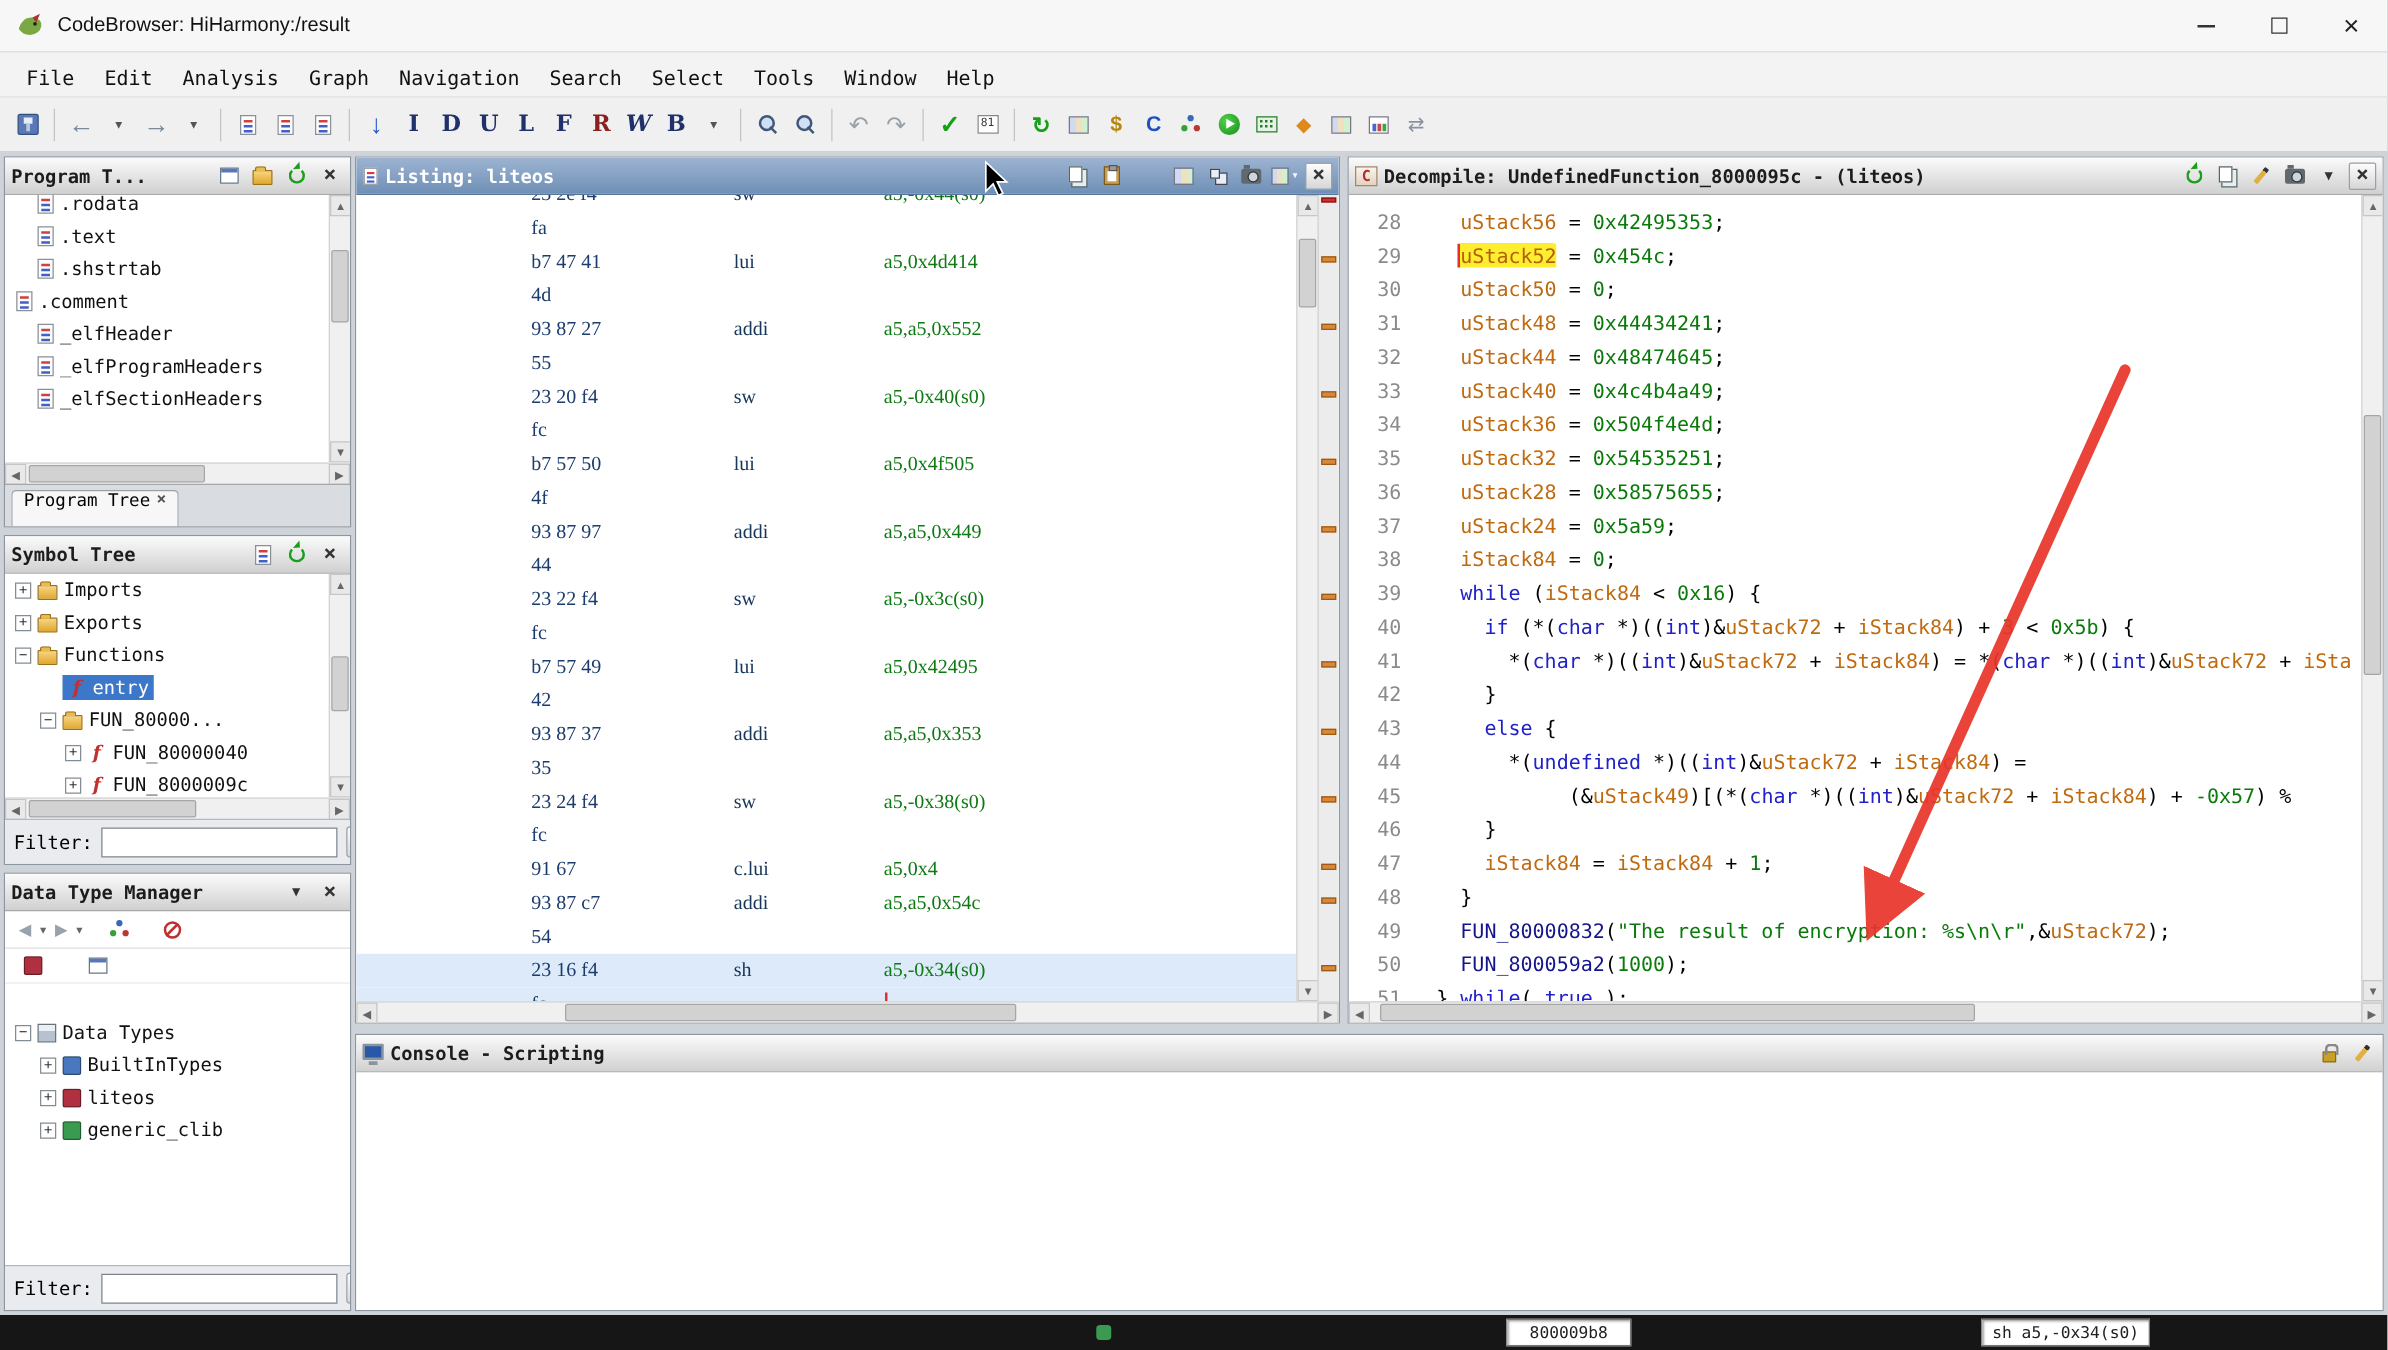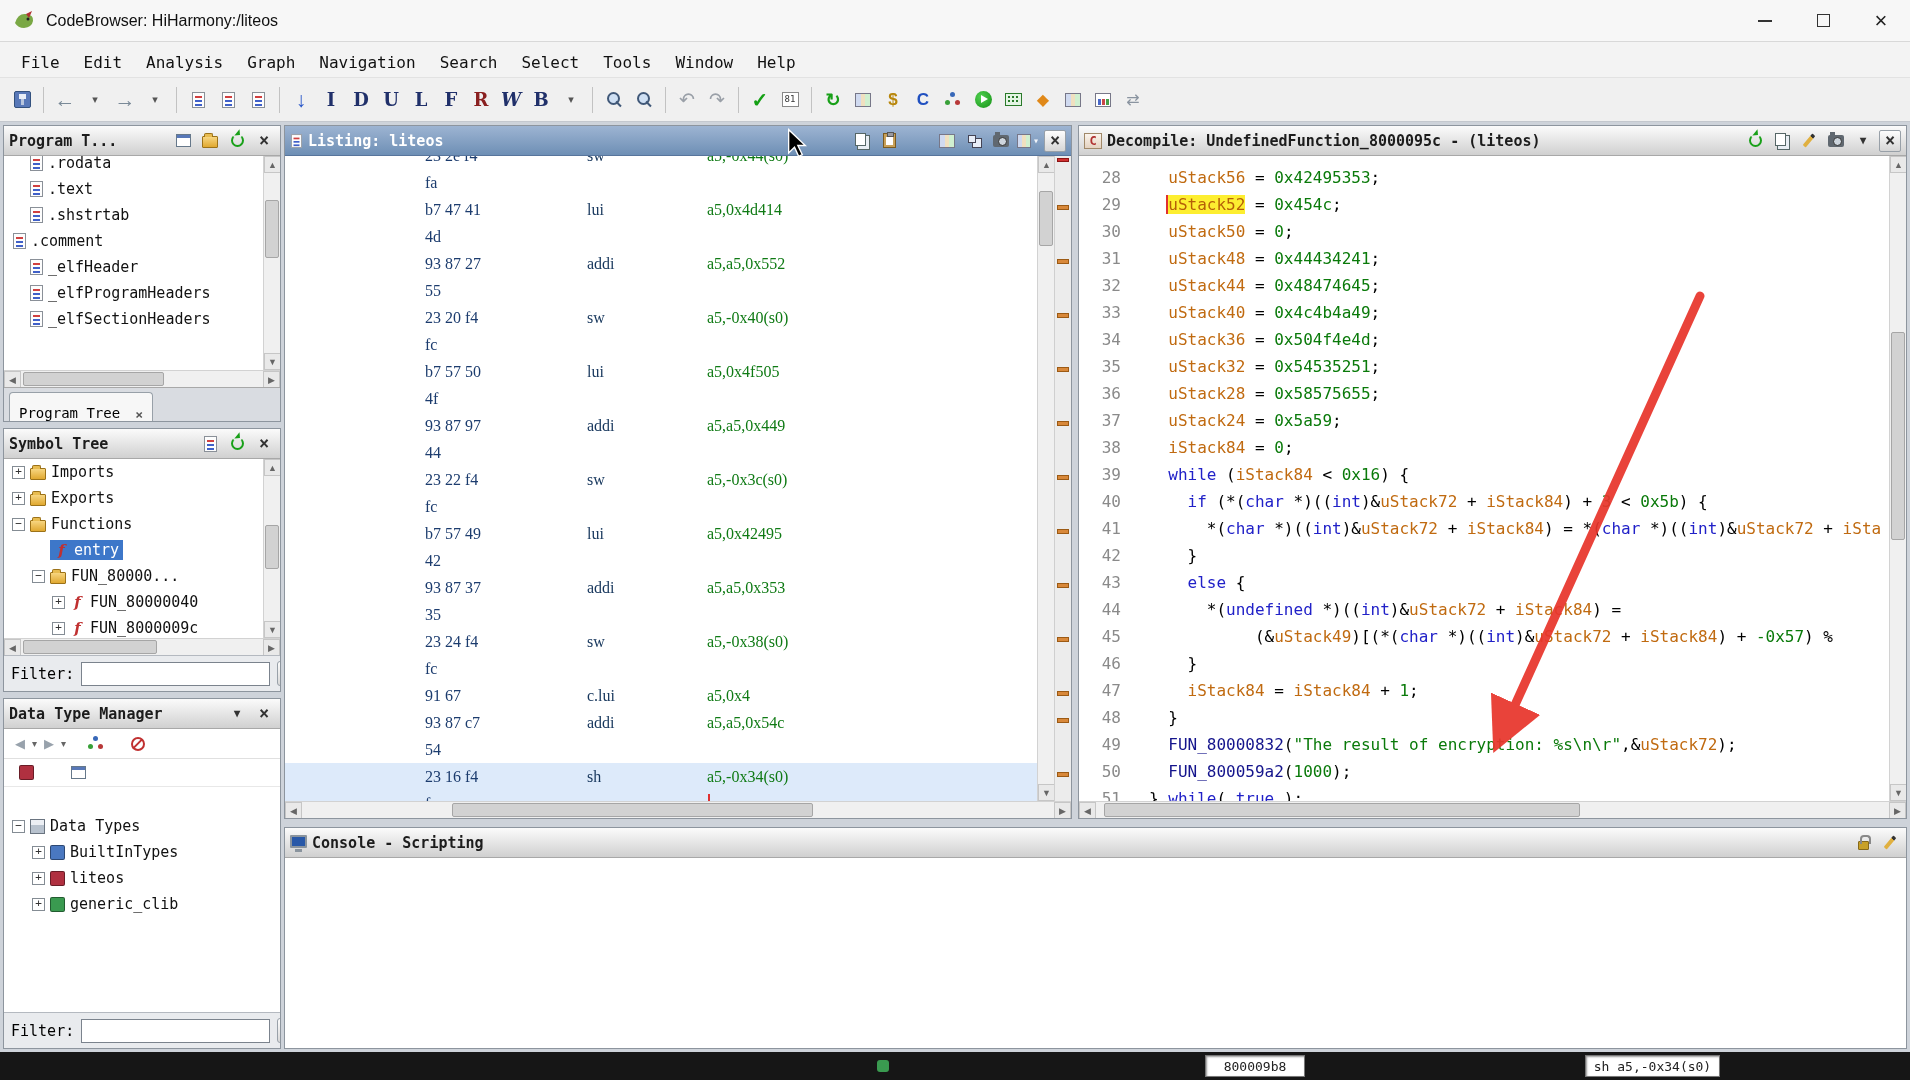--- a/index.html
+++ b/index.html
@@ -47,21 +47,21 @@
 .vscroll{width:17px;flex:none;background:#f0f0f0;border-left:1px solid #d2d2d2;display:flex;flex-direction:column}
 .hscroll{height:17px;flex:none;background:#f0f0f0;border-top:1px solid #d2d2d2;display:flex}
 .sb-btn{width:17px;height:17px;flex:none;background:#e9e9e9;border:1px solid #c6c6c6;color:#666;font-size:9px;display:flex;align-items:center;justify-content:center}
 .sb-track{flex:1;position:relative}
 .sb-thumb{position:absolute;background:#d2d2d2;border:1px solid #a6a6a6;border-radius:2px}
 .v-thumb{left:1px;right:1px}
 .h-thumb{top:1px;bottom:1px}
 
 
 .tabstrip{height:34px;flex:none;background:#d9dce1;border-top:1px solid #a8a8a8;display:flex;align-items:flex-end;padding:0 0 0 5px}
-.tab{height:29px;background:#f7f7f7;border:1px solid #98a0a8;border-bottom:none;border-radius:4px 4px 0 0;display:flex;align-items:flex-end;gap:15px;padding:0 9px;font-family:"DejaVu Sans Mono",monospace;font-size:14px}
+.tab{height:29px;background:#f7f7f7;border:1px solid #98a0a8;border-bottom:none;border-radius:4px 4px 0 0;display:flex;align-items:flex-start;gap:5px;padding:0 9px;font-family:"DejaVu Sans Mono",monospace;font-size:14px}
 .tab .x-glyph{font-size:13px;color:#555}
 .filter-row{height:36px;flex:none;display:flex;align-items:center;gap:7px;padding:0 7px;background:#e9ebee;border-top:1px solid #b4b9c0;font-family:"DejaVu Sans Mono",monospace;font-size:15px}
 .filter-input{flex:1;height:24px;border:1px solid #7b838d;background:#fff;font-size:14px;padding:0 4px;font-family:"DejaVu Sans Mono",monospace}
 .filter-btn{width:25px;height:25px;flex:none;background:linear-gradient(#fdfdfd,#d8d8d8);border:1px solid #99a1a9;border-radius:3px;color:#2458c0;font-weight:bold;font-size:14px;display:flex;align-items:center;justify-content:center}
 
 
 .lst-body{flex:1;display:flex;overflow:hidden;background:#fff}
 .lst-code{flex:1;overflow:hidden}
 .lst-inner{margin-top:-14px}
 .lst-row{height:27px;display:flex;align-items:center;font-family:Liberation Serif, serif;font-size:16px;white-space:pre}
@@ -146,21 +146,21 @@
 <body>
 
 <div class="titlebar">
   <span class="logo">
     <svg viewBox="0 0 24 24" width="24" height="24">
         <path d="M3 14 Q6 4 14 5 Q22 6 21 12 Q20 18 12 19 Q6 19 3 14Z" fill="#7aa845"></path>
         <path d="M14 5 L20 2 L17 9Z" fill="#b03030"></path>
         <circle cx="16" cy="10" r="1.5" fill="#222"></circle>
       </svg>
   </span>
-  <span class="title">CodeBrowser: HiHarmony:/liteos</span>
+  <span class="title">CodeBrowser: HiHarmony:/result</span>
   <div class="win-controls">
     <div class="win-btn">
         <span class="glyph-min"></span>
       </div>
     <div class="win-btn">
         <span class="glyph-max"></span>
       </div>
     <div class="win-btn">
         <span class="glyph-close">×</span>
       </div>

